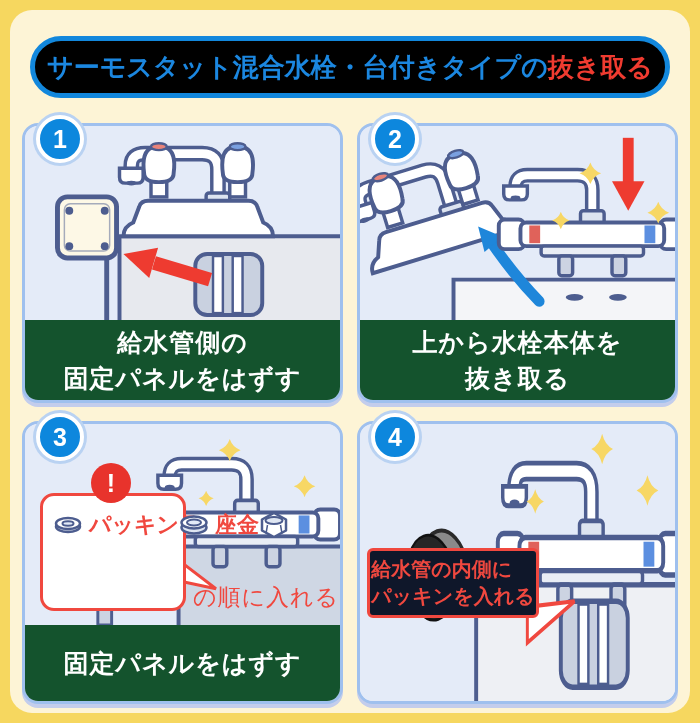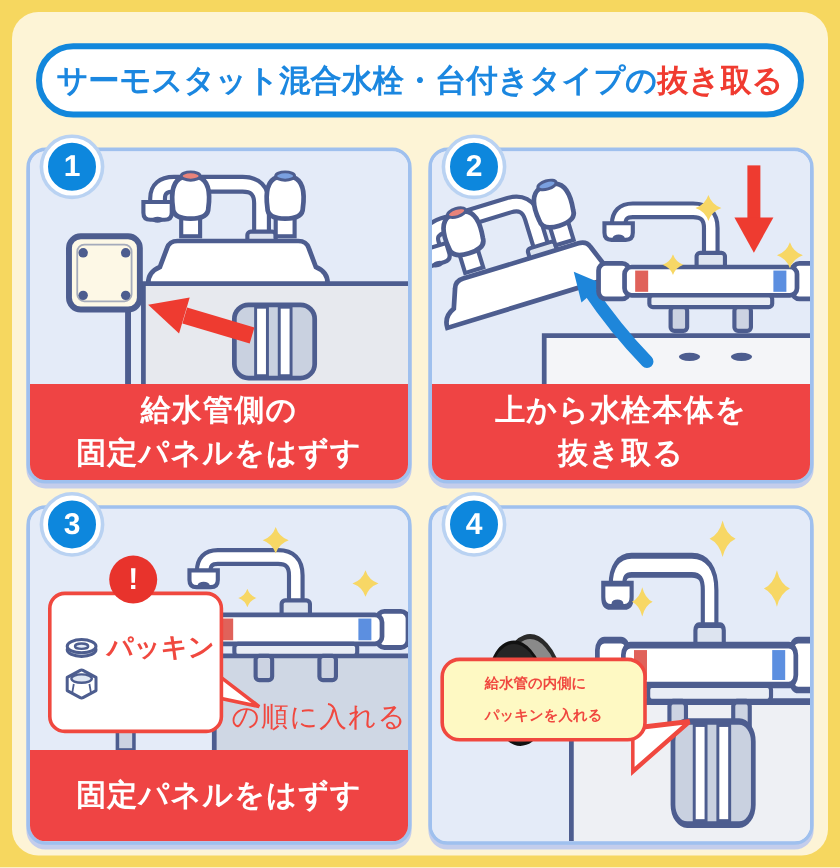--- a/index.html
+++ b/index.html
@@ -6,21 +6,21 @@
   body{
     width:700px;height:723px;overflow:hidden;
     font-family:"Liberation Sans","DejaVu Sans",sans-serif;
     -webkit-font-smoothing:antialiased;
   }
   .stage{position:relative;width:700px;height:723px;background:#f6d75f;}
   .frame{position:absolute;inset:10px;background:#fdf4d6;border-radius:22px;}
 
   
   .title-pill{
-    margin:26px 20px 0;height:52px;background:#ffffff;
+    margin:26px 20px 0;height:52px;background:#000000;
     border:5px solid #1287dc;border-radius:34px;
     display:flex;align-items:center;justify-content:center;
     font-size:26px;font-weight:bold;letter-spacing:0;white-space:nowrap;
   }
   .title-blue{color:#1b87e0;}
   .title-red{color:#f03b30;}
 
   
   .panels{
     display:grid;grid-template-columns:1fr 1fr;grid-template-rows:280px 283px;
@@ -36,53 +36,53 @@
   .badge{
     position:absolute;top:-8px;left:14px;width:40px;height:40px;
     background:#0d87dd;border:4px solid #fff;border-radius:50%;
     box-shadow:0 0 0 3px #b9d2f2;
     color:#fff;font-size:25px;font-weight:bold;
     display:flex;align-items:center;justify-content:center;z-index:6;
   }
   .illus{flex:1 1 auto;position:relative;min-height:0;}
   .illus>svg.scene{position:absolute;inset:0;width:100%;height:100%;display:block;}
   .caption{
-    flex:none;height:80px;background:#ef4444;color:#ffffff;
+    flex:none;height:80px;background:#14532d;color:#ffffff;
     font-size:25px;font-weight:bold;line-height:36px;letter-spacing:1px;
     display:flex;align-items:center;justify-content:center;text-align:center;
     white-space:pre-line;
   }
   .row2 .caption{height:76px;}
 
   
   .note-box{
     position:absolute;left:15px;top:69px;width:146px;height:118px;
     background:#fff;border:3.5px solid #f0483f;border-radius:14px;
     box-sizing:border-box;padding:14px 6px 8px 10px;
-    display:flex;flex-direction:column;justify-content:center;z-index:2;
+    display:flex;flex-direction:row;justify-content:flex-start;z-index:2;
   }
   .note-item{display:flex;align-items:center;gap:6px;height:30px;
     color:#f0483f;font-size:22px;font-weight:bold;white-space:nowrap;}
   .note-item svg{flex:none;}
   .note-alert{
     position:absolute;left:66px;top:39px;width:40px;height:40px;border-radius:50%;
     background:#e8332c;color:#fff;font-size:25px;font-weight:bold;
     display:flex;align-items:center;justify-content:center;z-index:3;
   }
   .note-suffix{
     position:absolute;left:168px;top:158px;z-index:2;
     color:#f0483f;font-size:23px;font-weight:normal;letter-spacing:1px;white-space:nowrap;
   }
 
   
   .bubble{
     position:absolute;left:7px;top:124px;width:172px;height:70px;
-    background:#fef9c3;border:3.5px solid #f0483f;border-radius:16px;
+    background:#0f172a;border:3.5px solid #f0483f;border-radius:6px;
     box-sizing:border-box;z-index:2;
-    color:#f0483f;font-size:12px;font-weight:bold;line-height:27px;
+    color:#f0483f;font-size:20px;font-weight:bold;line-height:27px;
     display:flex;align-items:center;justify-content:center;text-align:left;
     white-space:pre-line;
   }
 </style>
 </head>
 <body>
 
 <div class="stage">
   <div class="frame">
 
@@ -223,20 +223,28 @@
             <div class="note-box">
               <div class="note-item">
                 <svg width="30" height="24" viewBox="0 0 30 24">
                   <ellipse cx="15" cy="13.5" rx="12" ry="5.5" fill="#c9d1e0" stroke="#4d5d8f" stroke-width="2.5"></ellipse>
                   <ellipse cx="15" cy="10.5" rx="12" ry="5.5" fill="#fff" stroke="#4d5d8f" stroke-width="2.5"></ellipse>
                   <ellipse cx="15" cy="10.5" rx="5.5" ry="2.2" fill="#e4ebf8" stroke="#4d5d8f" stroke-width="2"></ellipse>
                 </svg>
                 <span>パッキン</span>
               </div>
               <div class="note-item">
+                <svg width="30" height="24" viewBox="0 0 30 24">
+                  <ellipse cx="15" cy="14.5" rx="12.5" ry="6" fill="#dfe6f2" stroke="#4d5d8f" stroke-width="2.5"></ellipse>
+                  <ellipse cx="15" cy="9.5" rx="12.5" ry="6" fill="#fff" stroke="#4d5d8f" stroke-width="2.5"></ellipse>
+                  <ellipse cx="15" cy="9.5" rx="7" ry="3" fill="#e4ebf8" stroke="#4d5d8f" stroke-width="2"></ellipse>
+                </svg>
+                <span>座金</span>
+              </div>
+              <div class="note-item">
                 <svg width="30" height="26" viewBox="0 0 30 26">
                   <polygon points="15,1 27,7.5 27,18.5 15,25 3,18.5 3,7.5" fill="#fff" stroke="#4d5d8f" stroke-width="2.5" stroke-linejoin="round"></polygon>
                   <ellipse cx="15" cy="8.5" rx="8.5" ry="3.5" fill="#dfe6f2" stroke="#4d5d8f" stroke-width="2"></ellipse>
                   <path d="M7,21.5 L8.5,13 M23,21.5 L21.5,13" stroke="#4d5d8f" stroke-width="1.5" fill="none"></path>
                 </svg>
               </div>
             </div>
             <div class="note-suffix">の順に入れる</div>
           </div>
           <div class="caption">固定パネルをはずす</div>

